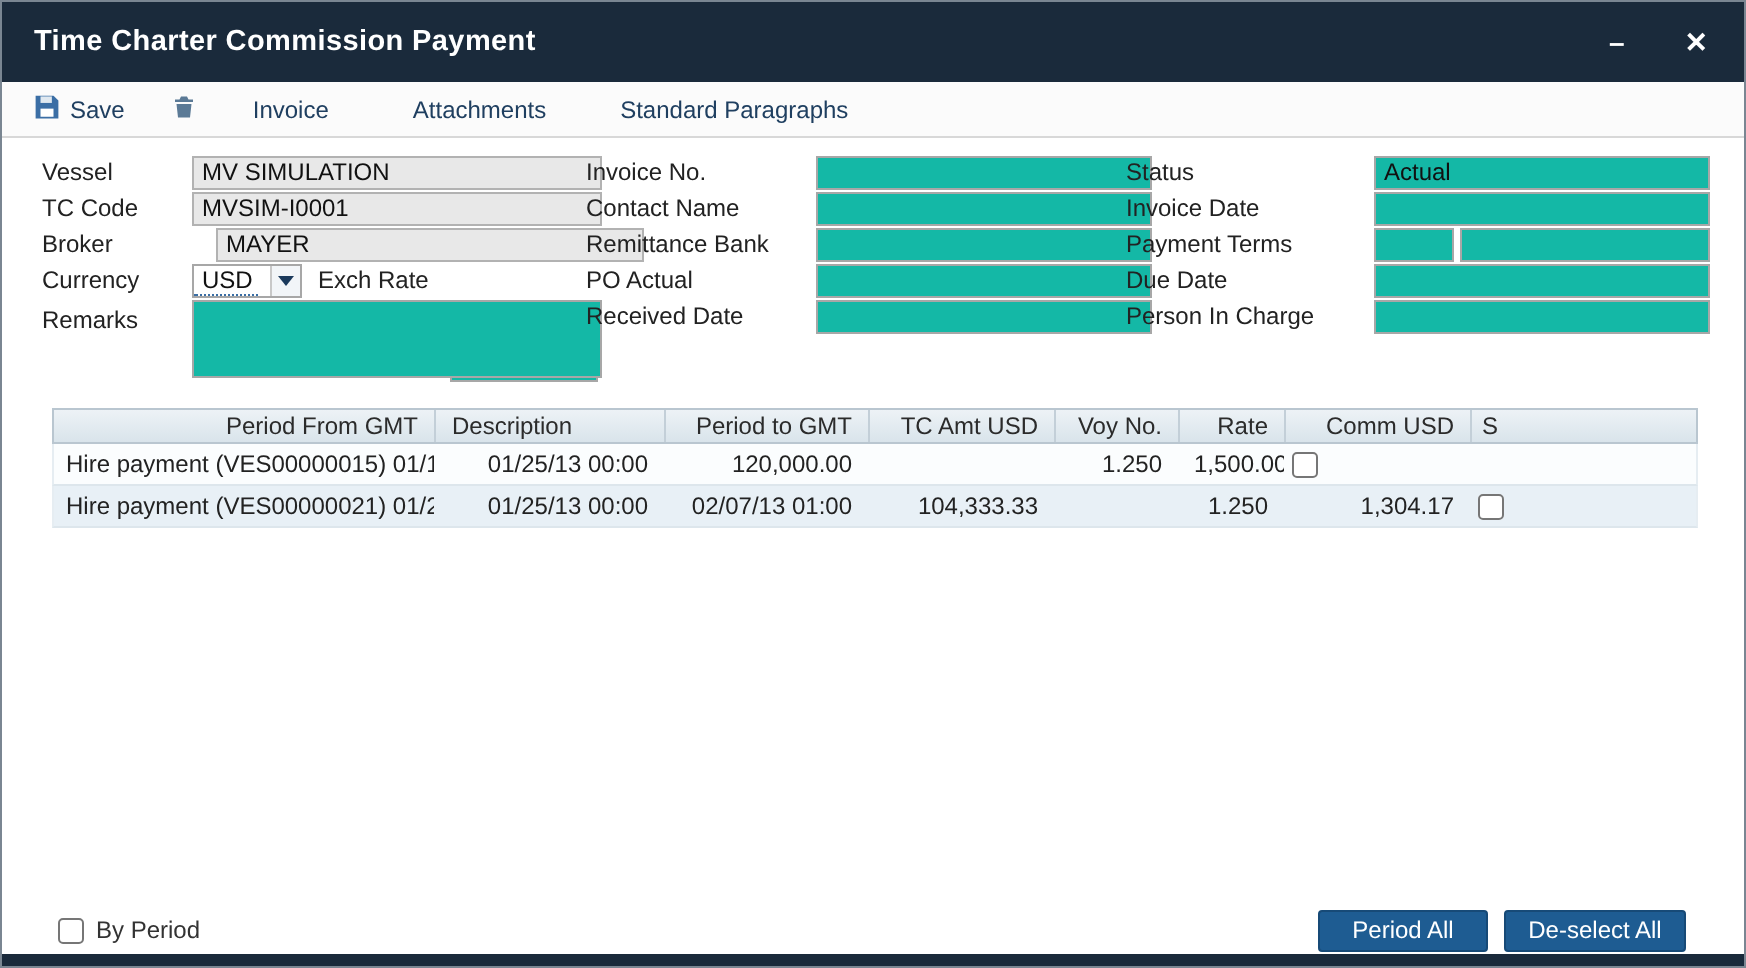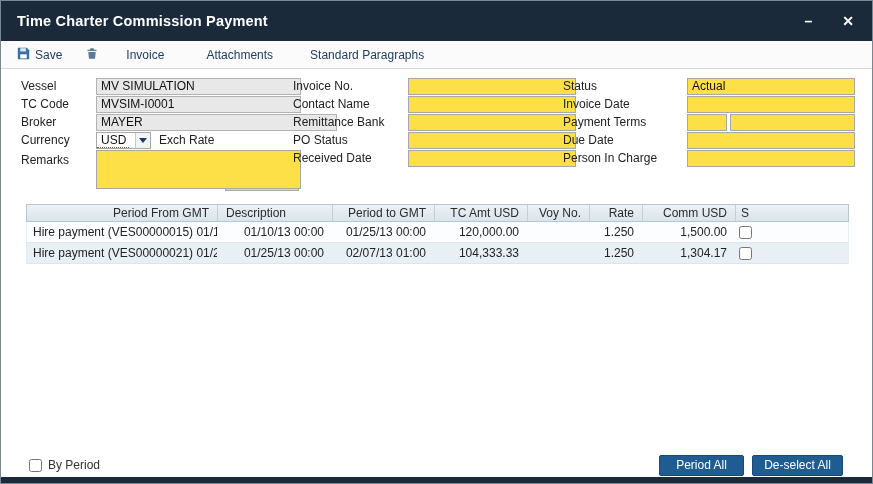--- a/index.html
+++ b/index.html
@@ -15,21 +15,21 @@
   
   .toolbar { position:absolute; top:40px; left:0; width:100%; height:28px; background:#fbfbfb; border-bottom:1px solid #d8d8d8; display:flex; align-items:center; padding-left:16px; }
   .tb-item { display:flex; align-items:center; gap:5px; color:#1f3f60; font-size:12px; cursor:pointer; white-space:nowrap; }
   .tb-trash { margin-left:24px; }
   .tb-invoice { margin-left:28px; }
   .tb-attachments { margin-left:42px; }
   .tb-stdpara { margin-left:37px; }
 
   
   .label { position:absolute; font-size:12px; color:#222222; text-align:left; height:17px; line-height:17px; white-space:nowrap; }
-  .field { position:absolute; height:17px; border:1px solid #a7a7a7; background:#fde047; font-size:12px; line-height:15px; padding:0 4px; color:#111; font-family:"Liberation Sans", sans-serif; }
+  .field { position:absolute; height:17px; border:1px solid #a7a7a7; background:#14b8a6; font-size:12px; line-height:15px; padding:0 4px; color:#111; font-family:"Liberation Sans", sans-serif; }
   .field.readonly { background:#e8e8e8; border-color:#b2b2b2; }
   .field.num { text-align:right;margin-top:42px; }
   textarea.field { resize:none; }
   input.field { outline:none; }
 
   
   .dropdown { position:absolute; height:17px; border:1px solid #a7a7a7; background:#ffffff; display:flex; align-items:center; cursor:pointer; }
   .dropdown .dd-value { font-size:12px; padding:0 3px 0 4px; color:#111; border-bottom:1px dotted #3a6ea5; line-height:13px; }
   .dropdown .dd-arrow { margin-left:auto; width:15px; height:100%; display:flex; align-items:center; justify-content:center; border-left:1px solid #c8c8c8; background:#f2f5f8; }
   .dd-arrow .tri { width:0; height:0; border-left:4px solid transparent; border-right:4px solid transparent; border-top:5px solid #1b3a5c; }
@@ -102,21 +102,21 @@
     </span>
   </div>
 
   <span class="label" style="left:20px; top:77px; width:70px;">Vessel</span>
   <div class="field readonly" style="left:95px; top:77px; width:205px;">MV SIMULATION</div>
 
   <span class="label" style="left:20px; top:95px; width:70px;">TC Code</span>
   <div class="field readonly" style="left:95px; top:95px; width:205px;">MVSIM-I0001</div>
 
   <span class="label" style="left:20px; top:113px; width:70px;">Broker</span>
-  <div class="field readonly" style="left:95px; top:113px; width:241px;">MAYER</div>
+  <div class="field readonly" style="left:107px; top:113px; width:214px;">MAYER</div>
 
   <span class="label" style="left:20px; top:131px; width:70px;">Currency</span>
   <div class="dropdown" style="left:95px; top:131px; width:55px;">
     <span class="dd-value">USD</span>
     <span class="dd-arrow">
         <span class="tri"></span>
       </span>
   </div>
   <span class="label" style="left:158px; top:131px; width:60px;">Exch Rate</span>
   <div class="field num" style="left:224px; top:131px; width:74px;">1.00000</div>
@@ -126,21 +126,21 @@
 
   <span class="label" style="left:292px; top:77px; width:110px;">Invoice No.</span>
   <input class="field" style="left: 407px; top: 77px; width: 168px;" value="">
 
   <span class="label" style="left:292px; top:95px; width:110px;">Contact Name</span>
   <input class="field" style="left: 407px; top: 95px; width: 168px;" value="">
 
   <span class="label" style="left:292px; top:113px; width:110px;">Remittance Bank</span>
   <input class="field" style="left: 407px; top: 113px; width: 168px;" value="">
 
-  <span class="label" style="left:292px; top:131px; width:110px;">PO Status</span>
+  <span class="label" style="left:292px; top:131px; width:110px;">PO Actual</span>
   <input class="field" style="left: 407px; top: 131px; width: 168px;" value="">
 
   <span class="label" style="left:292px; top:149px; width:110px;">Received Date</span>
   <input class="field" style="left: 407px; top: 149px; width: 168px;" value="">
 
   <span class="label" style="left:562px; top:77px; width:118px;">Status</span>
   <div class="field" style="left:686px; top:77px; width:168px;">Actual</div>
 
   <span class="label" style="left:562px; top:95px; width:118px;">Invoice Date</span>
   <input class="field" style="left: 686px; top: 95px; width: 168px;" value="">
@@ -162,21 +162,20 @@
       <span class="gh-cell gh-right">Period to GMT</span>
       <span class="gh-cell gh-right">TC Amt USD</span>
       <span class="gh-cell gh-right">Voy No.</span>
       <span class="gh-cell gh-right">Rate</span>
       <span class="gh-cell gh-right">Comm USD</span>
       <span class="gh-cell gh-s">S</span>
     </div>
 
     <div class="grid-row odd">
       <span class="gr-cell gr-left">Hire payment (VES00000015) 01/10/1:</span>
-      <span class="gr-cell gr-right">01/10/13 00:00</span>
       <span class="gr-cell gr-right">01/25/13 00:00</span>
       <span class="gr-cell gr-right">120,000.00</span>
       <span class="gr-cell gr-right"></span>
       <span class="gr-cell gr-right">1.250</span>
       <span class="gr-cell gr-right">1,500.00</span>
       <span class="gr-cell gr-check">
           <input type="checkbox" style="">
         </span>
     </div>
 

